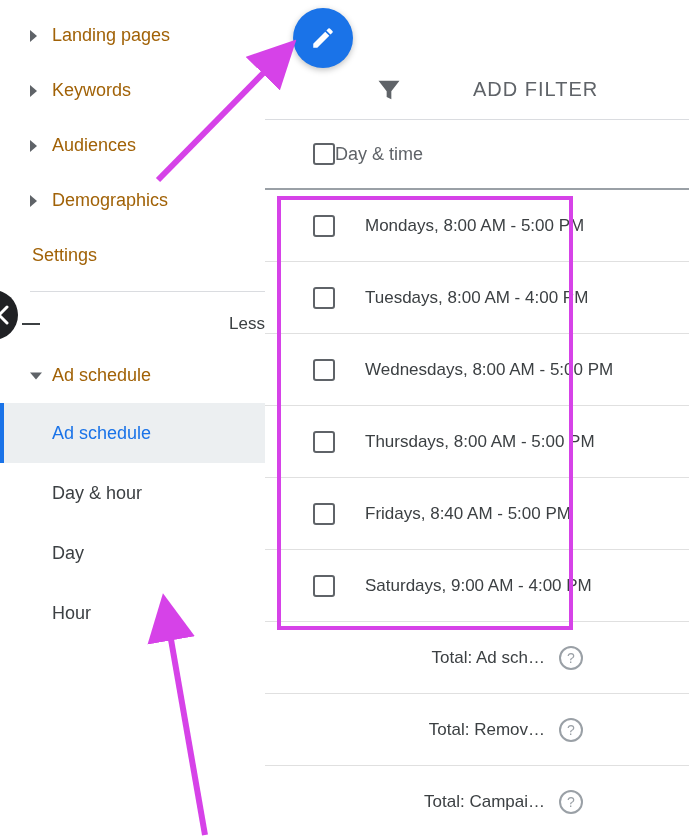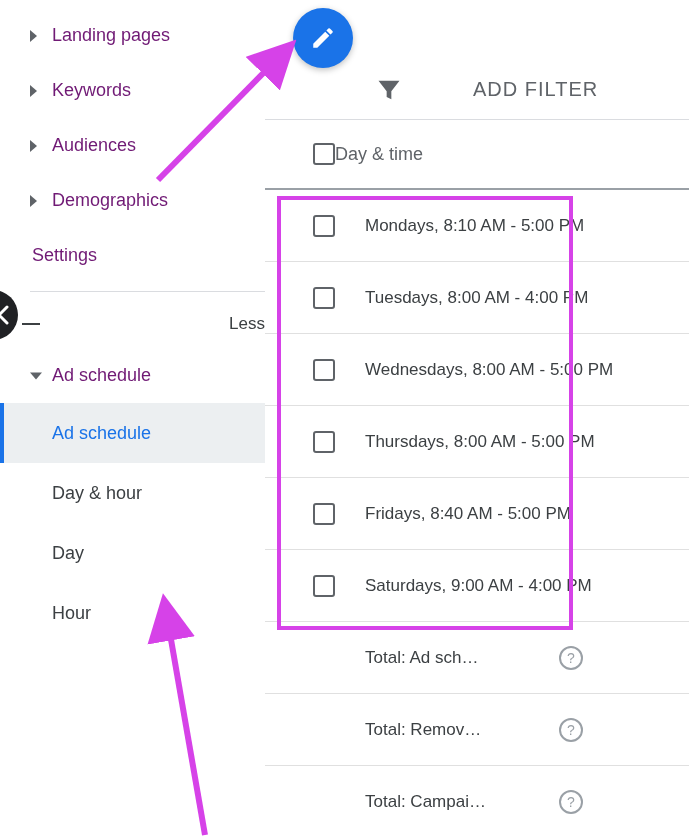--- a/index.html
+++ b/index.html
@@ -18,21 +18,21 @@
       padding-top: 8px;
       position: relative;
       flex-shrink: 0;
     }
     .nav-item {
       display: flex;
       align-items: center;
       height: 55px;
       padding-left: 52px;
       font-size: 18px;
-      color: #701a75;
+      color: #a16207;
       cursor: pointer;
       position: relative;
     }
     .nav-item .caret {
       position: absolute;
       left: 30px;
       top: 50%;
       transform: translateY(-50%);
       width: 0;
       height: 0;
@@ -173,20 +173,21 @@
       gap: 14px;
       font-size: 17px;
       color: #3c4043;
     }
     .total-row .label {
       flex: 1;
       white-space: nowrap;
       overflow: hidden;
       text-overflow: ellipsis;
       max-width: 180px;
+      text-align: right;
     }
     .help-icon {
       width: 24px;
       height: 24px;
       border: 2px solid #9aa0a6;
       border-radius: 50%;
       display: flex;
       align-items: center;
       justify-content: center;
       font-size: 14px;
@@ -274,21 +275,21 @@
       <span>ADD FILTER</span>
     </div>
 
     <div class="table-header">
       <div class="checkbox"></div>
       <span class="col-header">Day &amp; time</span>
     </div>
 
     <div class="row">
       <div class="checkbox"></div>
-      <span class="label">Mondays, 8:10 AM - 5:00 PM</span>
+      <span class="label">Mondays, 8:00 AM - 5:00 PM</span>
     </div>
     <div class="row">
       <div class="checkbox"></div>
       <span class="label">Tuesdays, 8:00 AM - 4:00 PM</span>
     </div>
     <div class="row">
       <div class="checkbox"></div>
       <span class="label">Wednesdays, 8:00 AM - 5:00 PM</span>
     </div>
     <div class="row">

